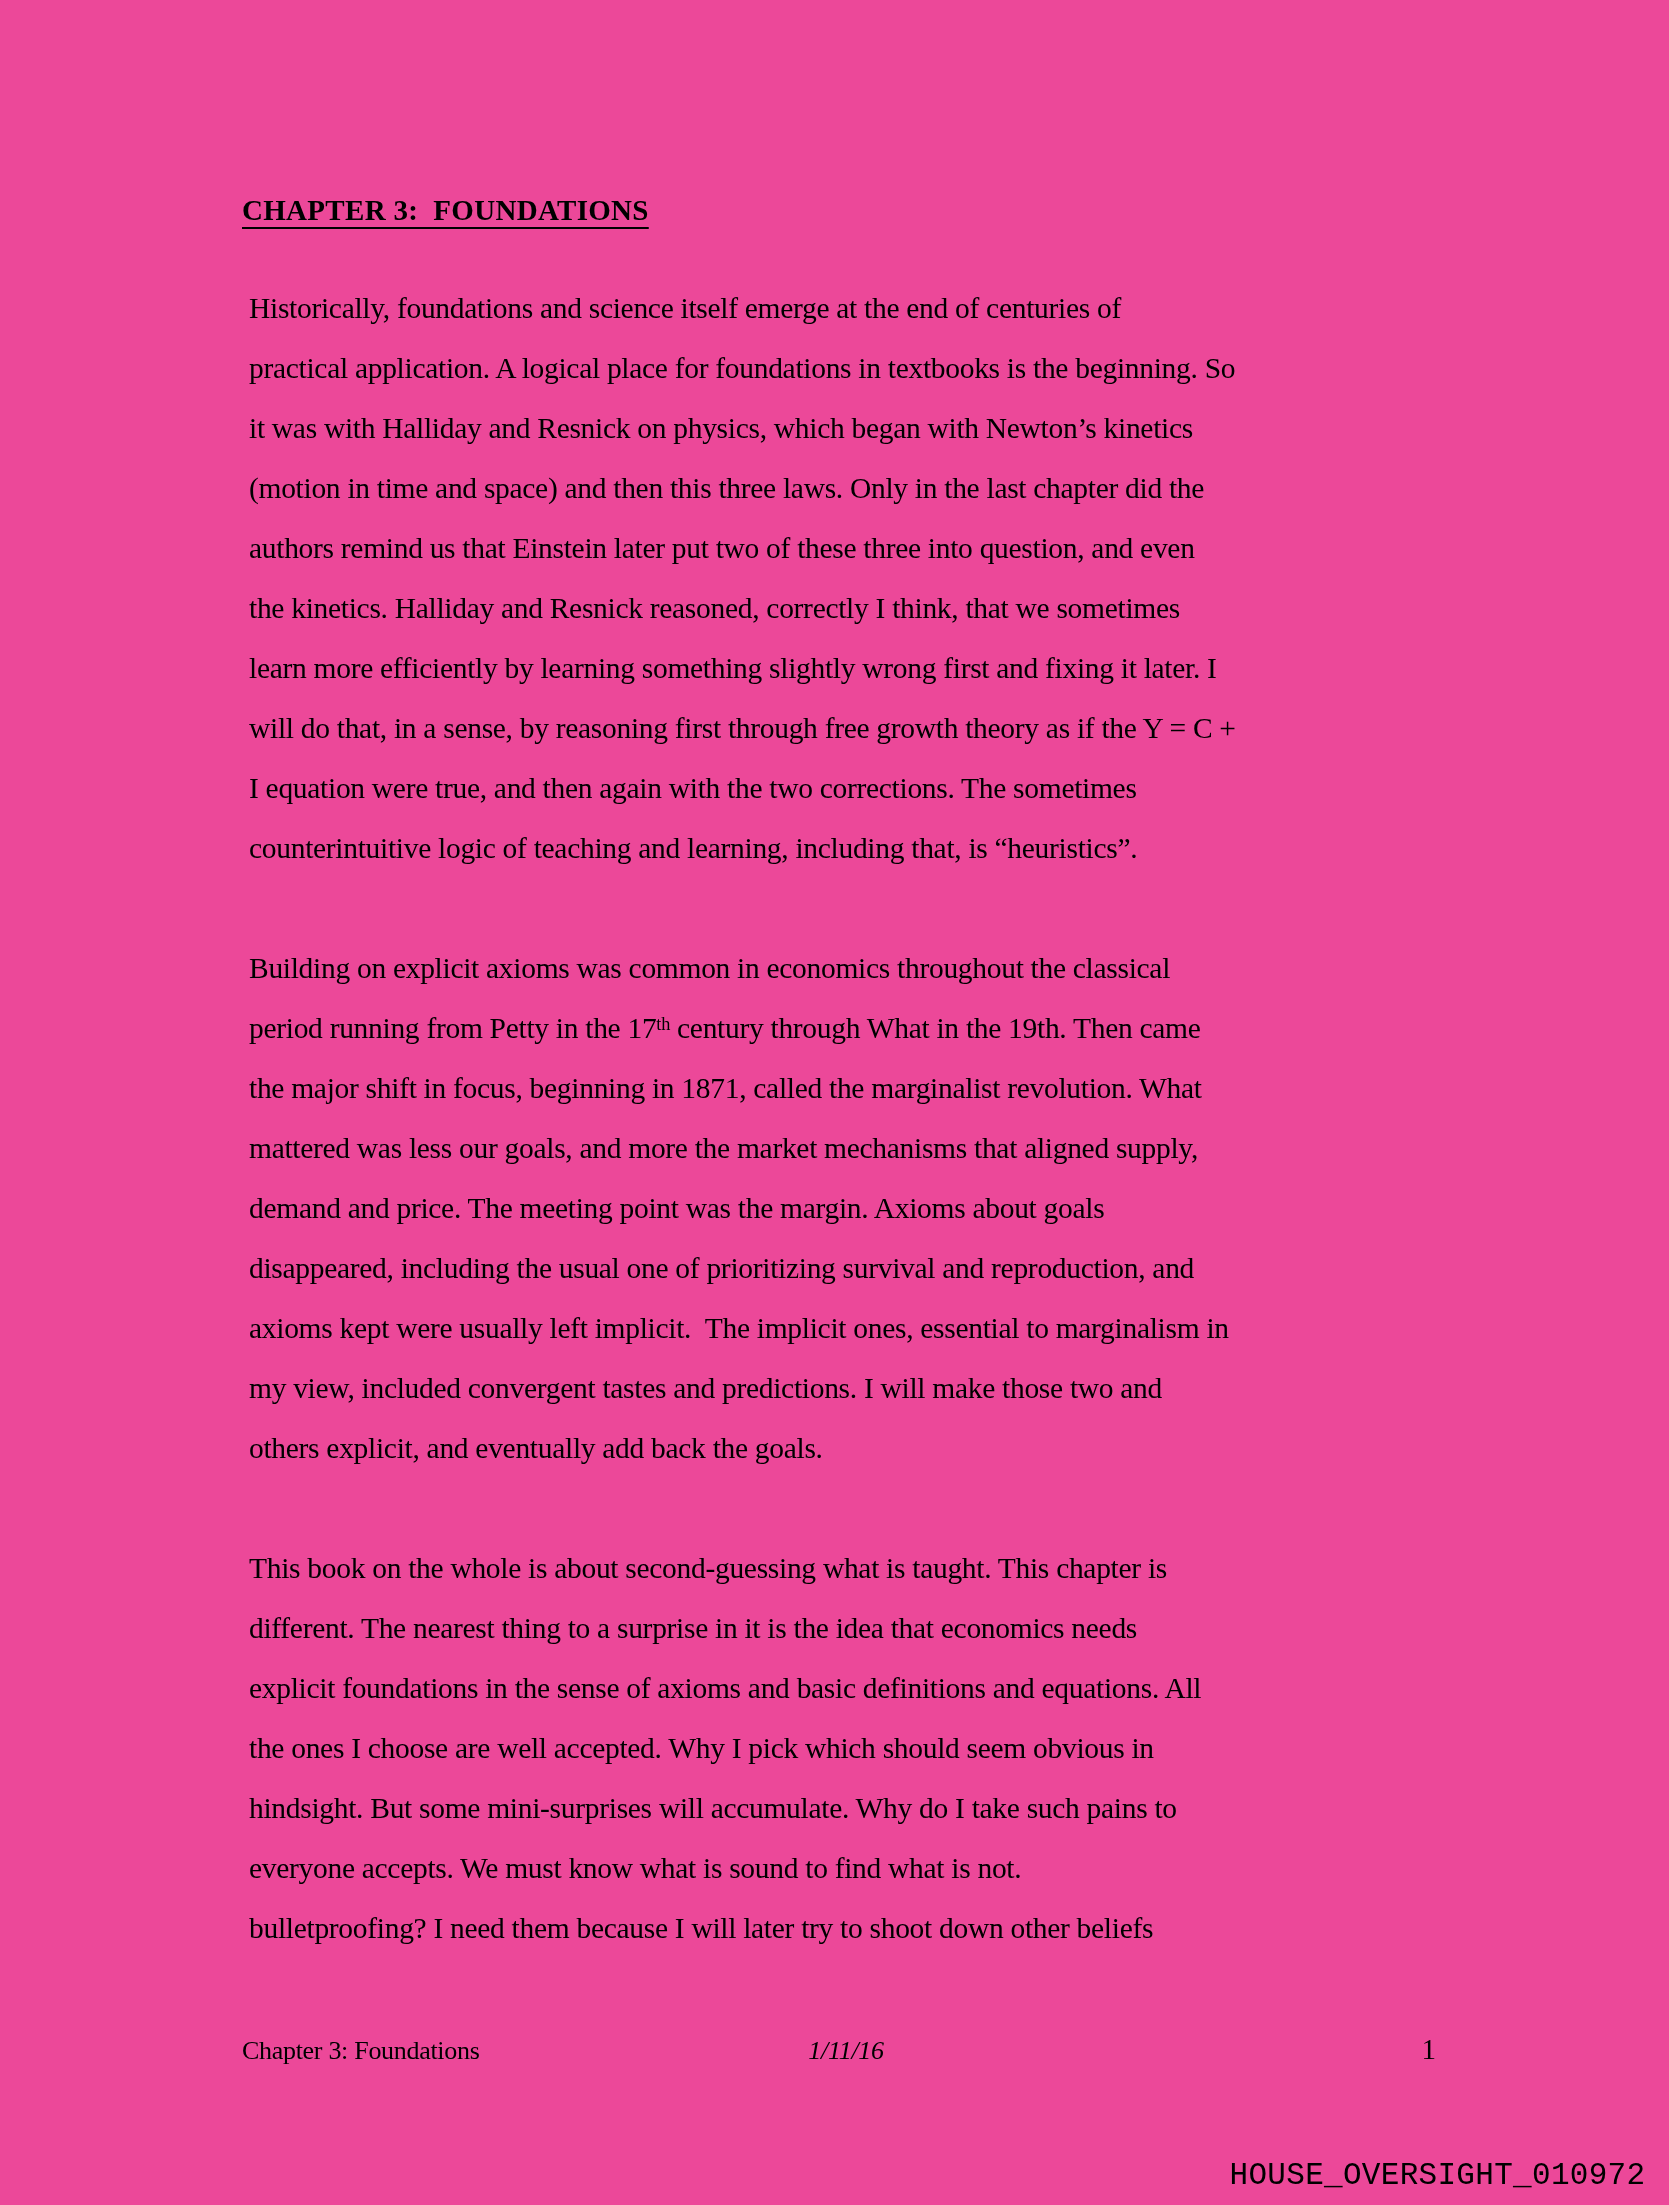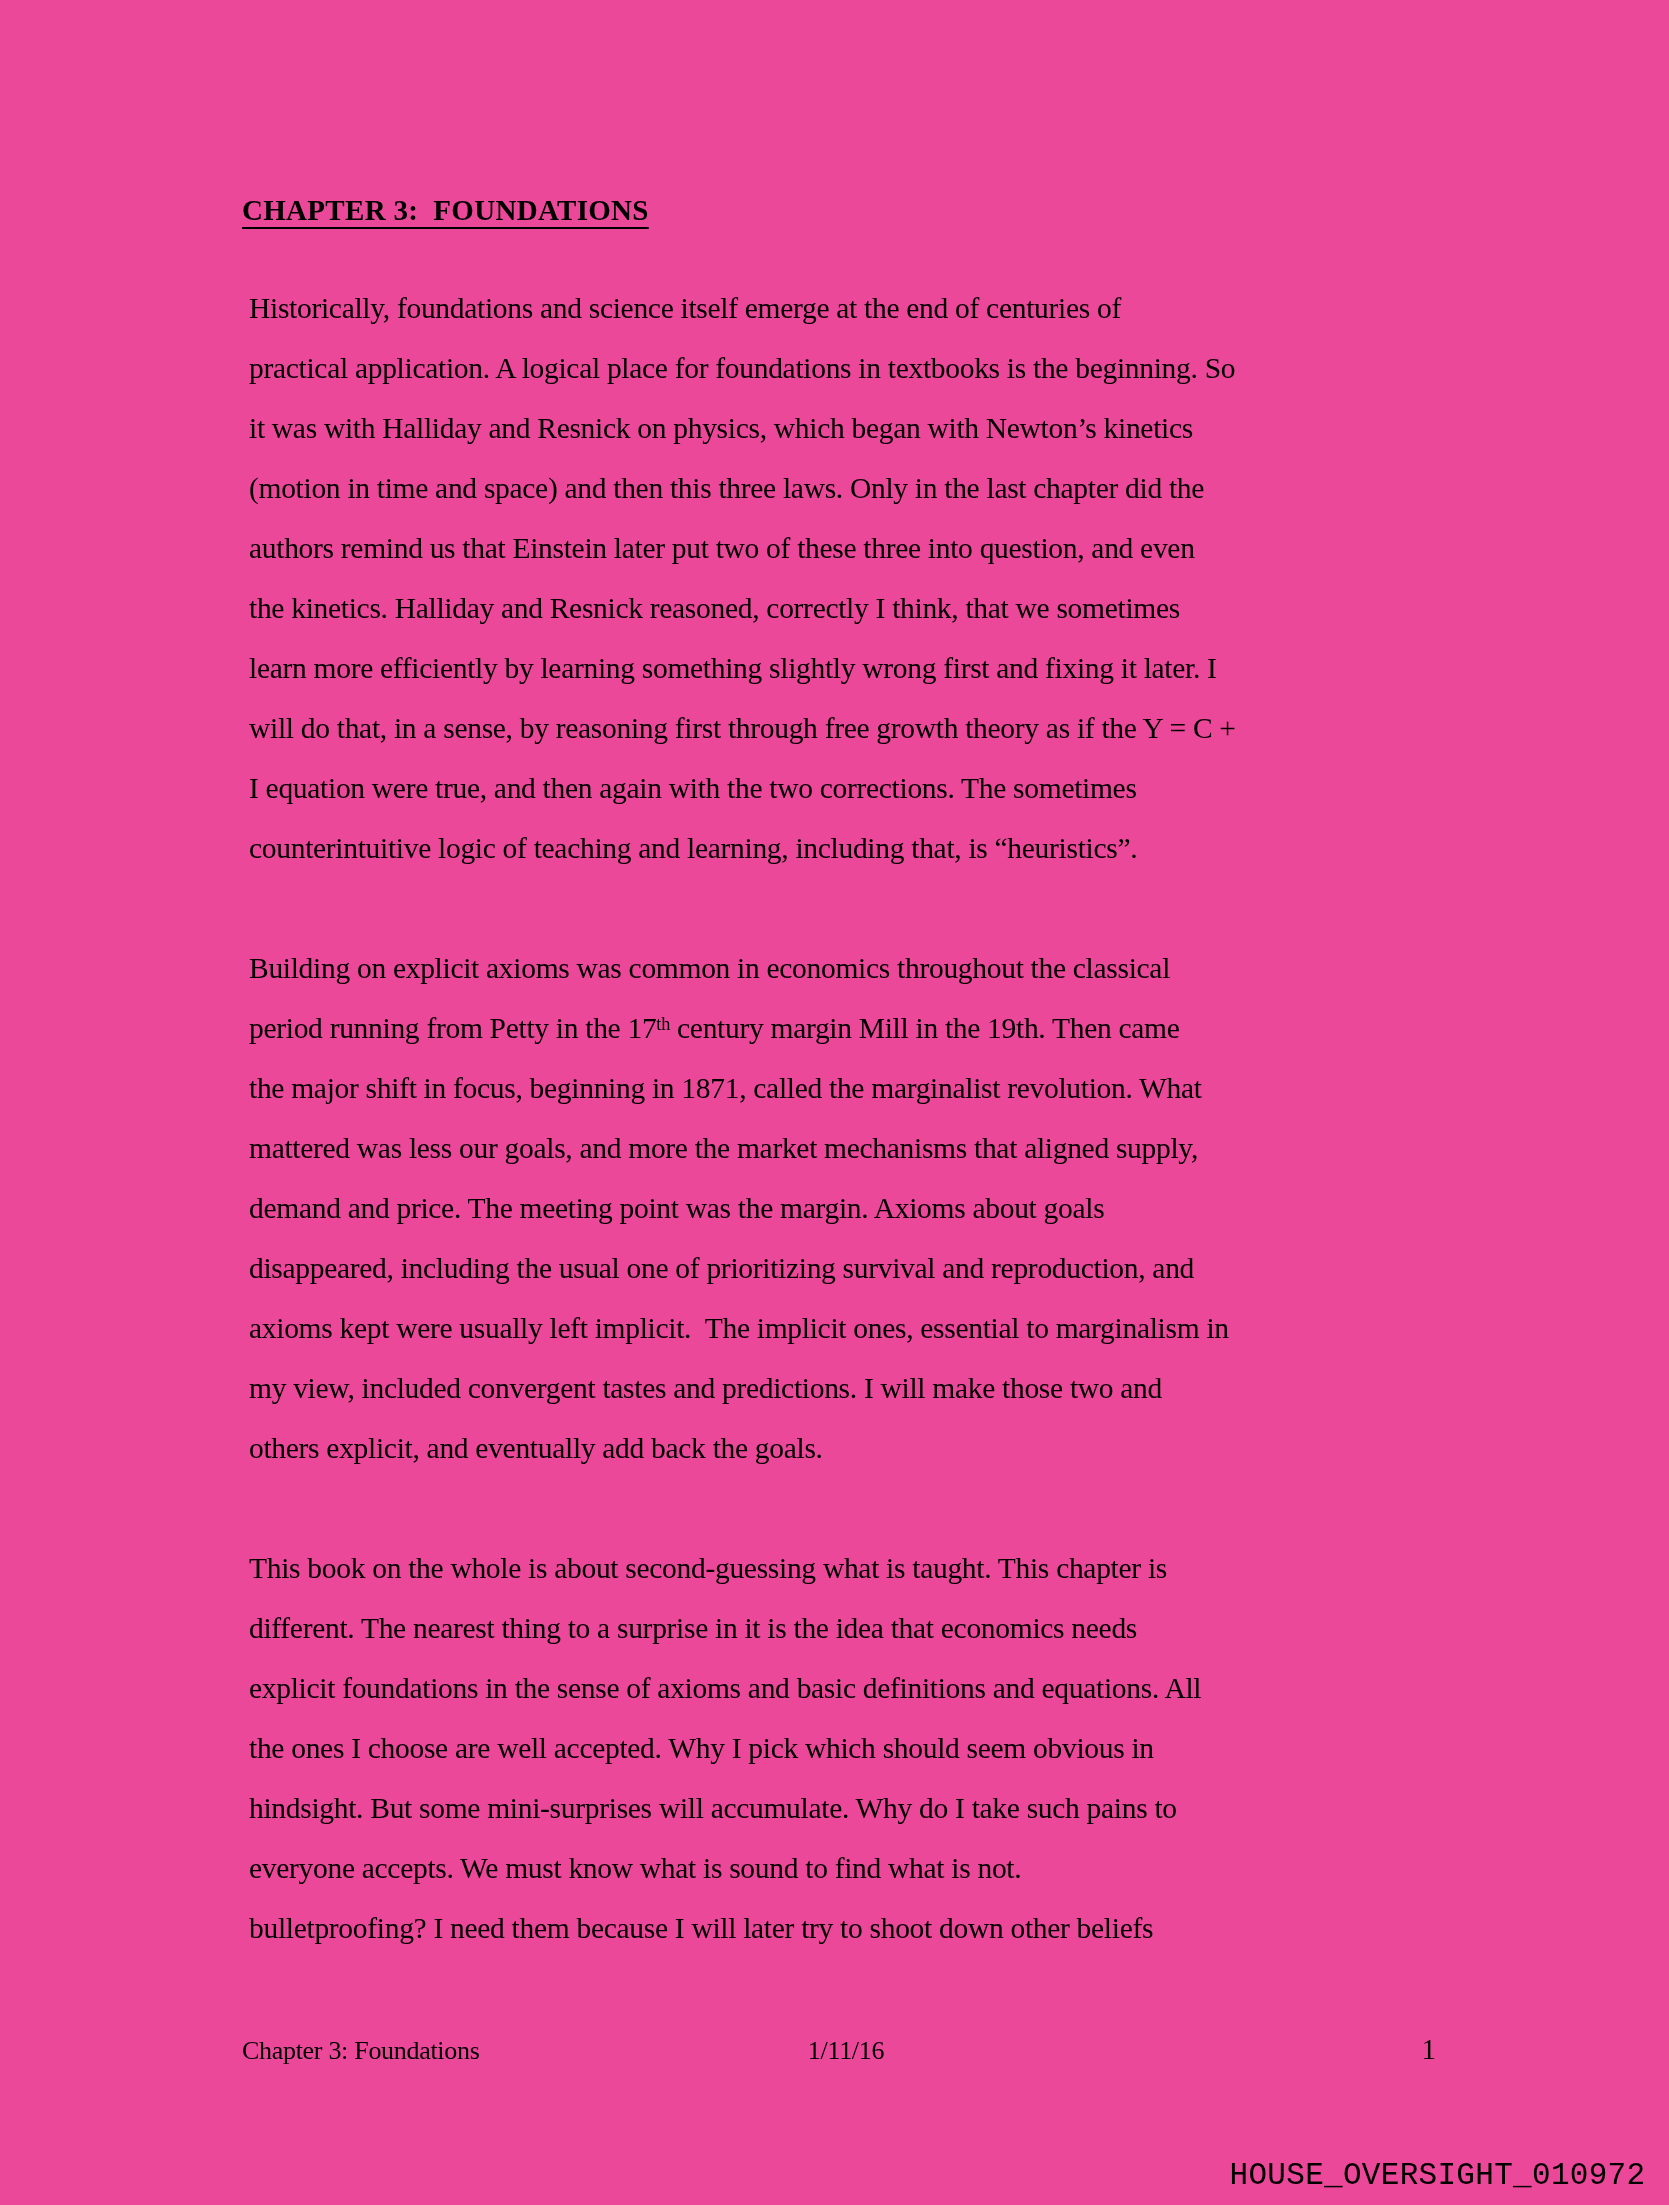--- a/index.html
+++ b/index.html
@@ -66,20 +66,21 @@
   .footer-left {
     position: absolute;
     left: 0;
     top: 0;
   }
   .footer-center {
     position: absolute;
     left: 50%;
     transform: translateX(-50%);
     top: 0;
+    font-style: italic;
   }
   .footer-page {
     position: absolute;
     right: 14.4px;
     top: -2.6px;
     font-size: 29px;
   }
   .bates {
     position: absolute;
     right: 23.6px;
@@ -104,21 +105,21 @@
         <div class="line"><span>(motion in time and space) and then this three laws. Only in the last chapter did the</span></div>
         <div class="line"><span>authors remind us that Einstein later put two of these three into question, and even</span></div>
         <div class="line"><span>the kinetics. Halliday and Resnick reasoned, correctly I think, that we sometimes</span></div>
         <div class="line"><span>learn more efficiently by learning something slightly wrong first and fixing it later. I</span></div>
         <div class="line"><span>will do that, in a sense, by reasoning first through free growth theory as if the Y = C +</span></div>
         <div class="line"><span>I equation were true, and then again with the two corrections. The sometimes</span></div>
         <div class="line"><span>counterintuitive logic of teaching and learning, including that, is “heuristics”.</span></div>
       </div>
       <div class="paragraph">
         <div class="line"><span>Building on explicit axioms was common in economics throughout the classical</span></div>
-        <div class="line"><span>period running from Petty in the 17</span><span class="sup">th</span><span> century margin Mill in the 19th. Then came</span></div>
+        <div class="line"><span>period running from Petty in the 17</span><span class="sup">th</span><span> century through What in the 19th. Then came</span></div>
         <div class="line"><span>the major shift in focus, beginning in 1871, called the marginalist revolution. What</span></div>
         <div class="line"><span>mattered was less our goals, and more the market mechanisms that aligned supply,</span></div>
         <div class="line"><span>demand and price. The meeting point was the margin. Axioms about goals</span></div>
         <div class="line"><span>disappeared, including the usual one of prioritizing survival and reproduction, and</span></div>
         <div class="line"><span>axioms kept were usually left implicit.  The implicit ones, essential to marginalism in</span></div>
         <div class="line"><span>my view, included convergent tastes and predictions. I will make those two and</span></div>
         <div class="line"><span>others explicit, and eventually add back the goals.</span></div>
       </div>
       <div class="paragraph">
         <div class="line"><span>This book on the whole is about second-guessing what is taught. This chapter is</span></div>

